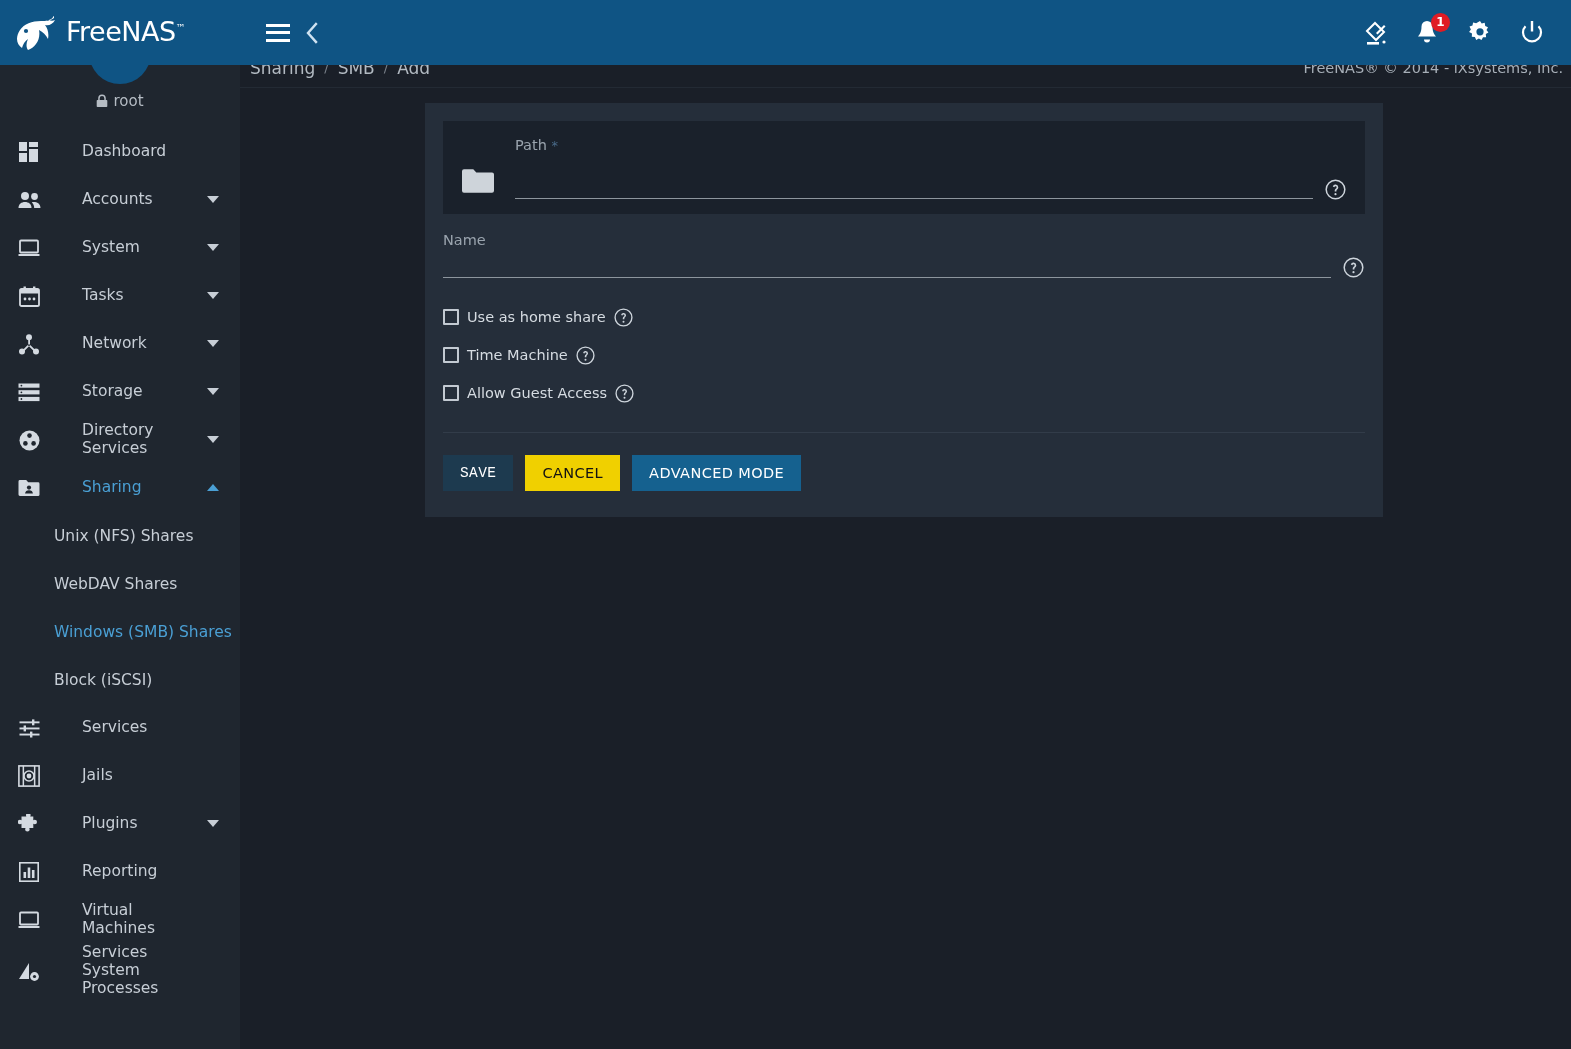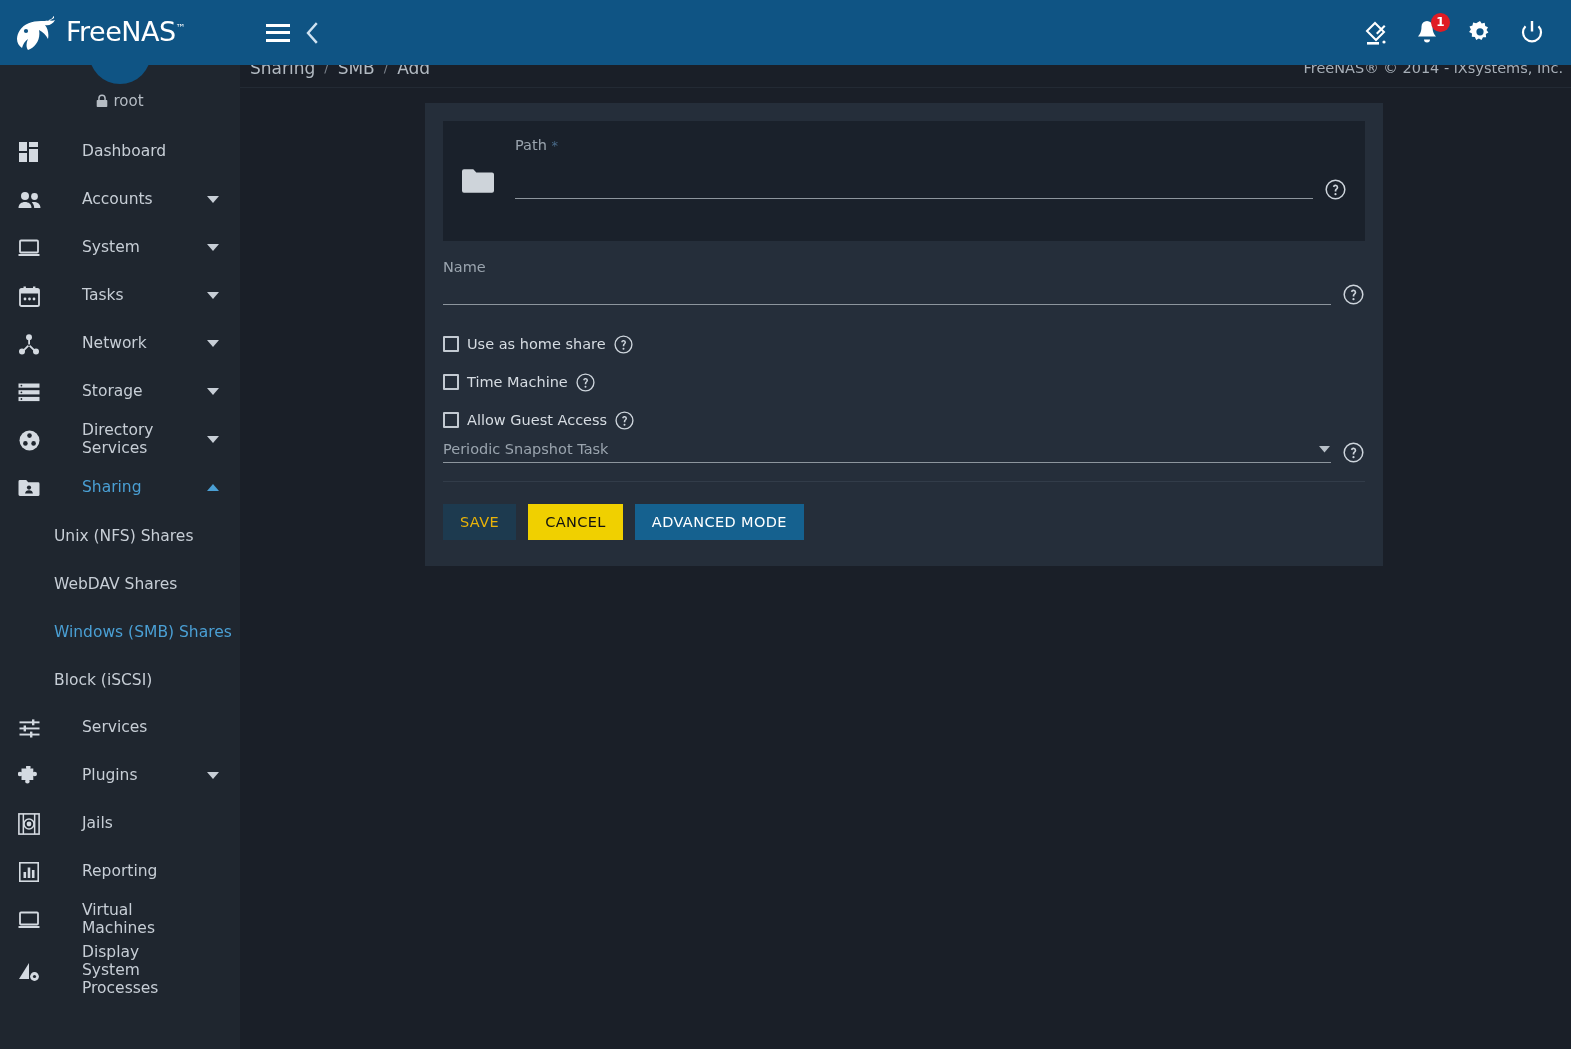--- a/index.html
+++ b/index.html
@@ -105,21 +105,21 @@
     position: absolute; top: 88px; left: 240px; width: 1331px; height: 961px;
     background: #1a1f28;
   }
   .form-card {
     position: absolute; top: 15px; left: 185px; width: 958px;
     background: #252e3a; padding: 18px 0 0 0;
   }
 
   
   .path-block {
-    margin: 0 18px; background: #1a212b; height: 120px;
+    margin: 0 18px; background: #1a212b; height: 93px;
     display: flex; align-items: flex-start; padding: 16px 18px 0 18px;
   }
   .folder-ic { width: 34px; flex: 0 0 34px; margin-top: 30px; }
   .path-field { flex: 1 1 auto; padding-left: 20px; position: relative; }
   .float-label { color: #9aa4ae; font-size: 14.5px; display: block; margin-bottom: 22px; }
   .req-star { color: #4a6b8a; font-size: 13px; }
   .line-input {
     display: block; width: 100%; background: transparent; border: none;
     border-bottom: 1px solid #8d959d; color: #e4e8ec; font-size: 15px;
     padding: 0 0 5px 0; outline: none; font-family: "DejaVu Sans", sans-serif;
@@ -150,21 +150,21 @@
   .check-label { color: #d6dce2; font-size: 14.5px; padding-left: 8px; }
   .check-help { width: 19px; height: 19px; margin-left: 8px; cursor: pointer; }
 
   .divider { height: 1px; background: #323c49; margin: 18px 18px 0 18px; }
 
   .actions { display: flex; gap: 12px; padding: 22px 18px 26px 18px; }
   .btn {
     height: 36px; border: none; font-size: 14.5px; letter-spacing: 0.4px;
     padding: 0 17px; cursor: pointer; font-family: "DejaVu Sans", sans-serif;
   }
-  .btn-save { background: #1d3a4f; color: #eab308; cursor: default; }
+  .btn-save { background: #1d3a4f; color: #ffffff; cursor: default; font-family: Liberation Mono, monospace; }
   .btn-cancel { background: #f0d000; color: #121212; }
   .btn-adv { background: #15618f; color: #ffffff; }
   svg { display: block; }
 </style>
 </head>
 <body>
 
 <div class="app">
 
   <div class="sidebar">
@@ -341,48 +341,48 @@
               <rect x="4.6" y="6.5" width="2.4" height="5.9" fill="#d4dae1"></rect>
               <rect x="11" y="12.6" width="2.4" height="5.9" fill="#d4dae1"></rect>
             </svg>
         </span>
         <span class="ni-label">Services</span>
         <span class="ni-chev"></span>
       </div>
 
       <div class="nav-item">
         <span class="ni-icon">
-          <svg width="22" height="21" viewBox="0 0 22 21">
-              <path d="M8 1.2a2.3 2.3 0 014.6 0c0 .6-.2 1-.5 1.4h3.2v3.6c.4-.3.9-.5 1.4-.5a2.3 2.3 0 010 4.6c-.5 0-1-.2-1.4-.5v4.1h-4.1c.3.4.5.9.5 1.4a2.3 2.3 0 01-4.6 0c0-.5.2-1 .5-1.4H3.5V9.8c-.4.3-.9.5-1.4.5a2.3 2.3 0 010-4.6c.5 0 1 .2 1.4.5V2.6h4.9c-.3-.4-.4-.8-.4-1.4z" fill="#d4dae1"></path>
-            </svg>
-        </span>
-        <span class="ni-label">Plugins</span>
-        <span class="ni-chev">
-          <svg width="12" height="8" viewBox="0 0 12 8">
-              <path d="M0 0h12L6 7z" fill="#c7ced6"></path>
-            </svg>
-        </span>
-      </div>
-
-      <div class="nav-item">
-        <span class="ni-icon">
           <svg width="22" height="22" viewBox="0 0 22 22">
               <rect x="0.9" y="0.9" width="20.2" height="20.2" fill="none" stroke="#d4dae1" stroke-width="1.6"></rect>
               <rect x="4.6" y="0.9" width="1.5" height="20.2" fill="#d4dae1"></rect>
               <rect x="15.9" y="0.9" width="1.5" height="20.2" fill="#d4dae1"></rect>
               <circle cx="11" cy="11" r="5" fill="none" stroke="#d4dae1" stroke-width="1.6"></circle>
               <circle cx="11" cy="11" r="2.4" fill="#d4dae1"></circle>
             </svg>
         </span>
         <span class="ni-label">Jails</span>
         <span class="ni-chev"></span>
       </div>
 
       <div class="nav-item">
         <span class="ni-icon">
+          <svg width="22" height="21" viewBox="0 0 22 21">
+              <path d="M8 1.2a2.3 2.3 0 014.6 0c0 .6-.2 1-.5 1.4h3.2v3.6c.4-.3.9-.5 1.4-.5a2.3 2.3 0 010 4.6c-.5 0-1-.2-1.4-.5v4.1h-4.1c.3.4.5.9.5 1.4a2.3 2.3 0 01-4.6 0c0-.5.2-1 .5-1.4H3.5V9.8c-.4.3-.9.5-1.4.5a2.3 2.3 0 010-4.6c.5 0 1 .2 1.4.5V2.6h4.9c-.3-.4-.4-.8-.4-1.4z" fill="#d4dae1"></path>
+            </svg>
+        </span>
+        <span class="ni-label">Plugins</span>
+        <span class="ni-chev">
+          <svg width="12" height="8" viewBox="0 0 12 8">
+              <path d="M0 0h12L6 7z" fill="#c7ced6"></path>
+            </svg>
+        </span>
+      </div>
+
+      <div class="nav-item">
+        <span class="ni-icon">
           <svg width="20" height="20" viewBox="0 0 20 20">
               <rect x="0.8" y="0.8" width="18.4" height="18.4" fill="none" stroke="#d4dae1" stroke-width="1.6"></rect>
               <rect x="4.5" y="10" width="2.6" height="6" fill="#d4dae1"></rect>
               <rect x="8.7" y="5.5" width="2.6" height="10.5" fill="#d4dae1"></rect>
               <rect x="12.9" y="8" width="2.6" height="8" fill="#d4dae1"></rect>
             </svg>
         </span>
         <span class="ni-label">Reporting</span>
         <span class="ni-chev"></span>
       </div>
@@ -399,21 +399,21 @@
       </div>
 
       <div class="nav-item two-line">
         <span class="ni-icon">
           <svg width="22" height="22" viewBox="0 0 22 22">
               <path d="M1 19L11 3v16H1z" fill="#d4dae1"></path>
               <circle cx="16.5" cy="16.5" r="4.4" fill="#d4dae1"></circle>
               <circle cx="16.5" cy="16.5" r="1.6" fill="#1f262f"></circle>
             </svg>
         </span>
-        <span class="ni-label">Display System Processes</span>
+        <span class="ni-label">Services System Processes</span>
         <span class="ni-chev"></span>
       </div>
 
     </div>
   </div>
 
   <div class="topbar">
     <div class="brand">
       <span class="brand-logo">
         <svg width="44" height="34" viewBox="0 0 44 34">
@@ -553,39 +553,20 @@
             <span class="check-help">
               <svg width="19" height="19" viewBox="0 0 21 21">
                   <circle cx="10.5" cy="10.5" r="9.3" fill="none" stroke="#cdd4db" stroke-width="1.5"></circle>
                   <path d="M7.8 7.6a2.8 2.8 0 015.5.8c0 1.5-1.9 1.9-1.9 3.4v.6h-1.7v-.8c0-1.9 1.9-2.1 1.9-3.2a1.1 1.1 0 00-2.2-.2l-1.6-.6z" fill="#cdd4db"></path>
                   <circle cx="10.5" cy="15.2" r="1.1" fill="#cdd4db"></circle>
                 </svg>
             </span>
           </div>
         </div>
 
-        <div class="field-row">
-          <div class="fr-main select-row">
-            <div class="select-line">
-              <span class="select-val">Periodic Snapshot Task</span>
-              <span class="sel-arrow">
-                <svg width="11" height="7" viewBox="0 0 11 7">
-                    <path d="M0 0h11L5.5 6.5z" fill="#b8c0c8"></path>
-                  </svg>
-              </span>
-            </div>
-          </div>
-          <span class="fr-help">
-            <svg width="21" height="21" viewBox="0 0 21 21">
-                <circle cx="10.5" cy="10.5" r="9.3" fill="none" stroke="#cdd4db" stroke-width="1.5"></circle>
-                <path d="M7.8 7.6a2.8 2.8 0 015.5.8c0 1.5-1.9 1.9-1.9 3.4v.6h-1.7v-.8c0-1.9 1.9-2.1 1.9-3.2a1.1 1.1 0 00-2.2-.2l-1.6-.6z" fill="#cdd4db"></path>
-                <circle cx="10.5" cy="15.2" r="1.1" fill="#cdd4db"></circle>
-              </svg>
-          </span>
-        </div>
 
       </div>
 
       <div class="divider"></div>
 
       <div class="actions">
         <button class="btn btn-save">SAVE</button>
         <button class="btn btn-cancel">CANCEL</button>
         <button class="btn btn-adv">ADVANCED MODE</button>
       </div>

